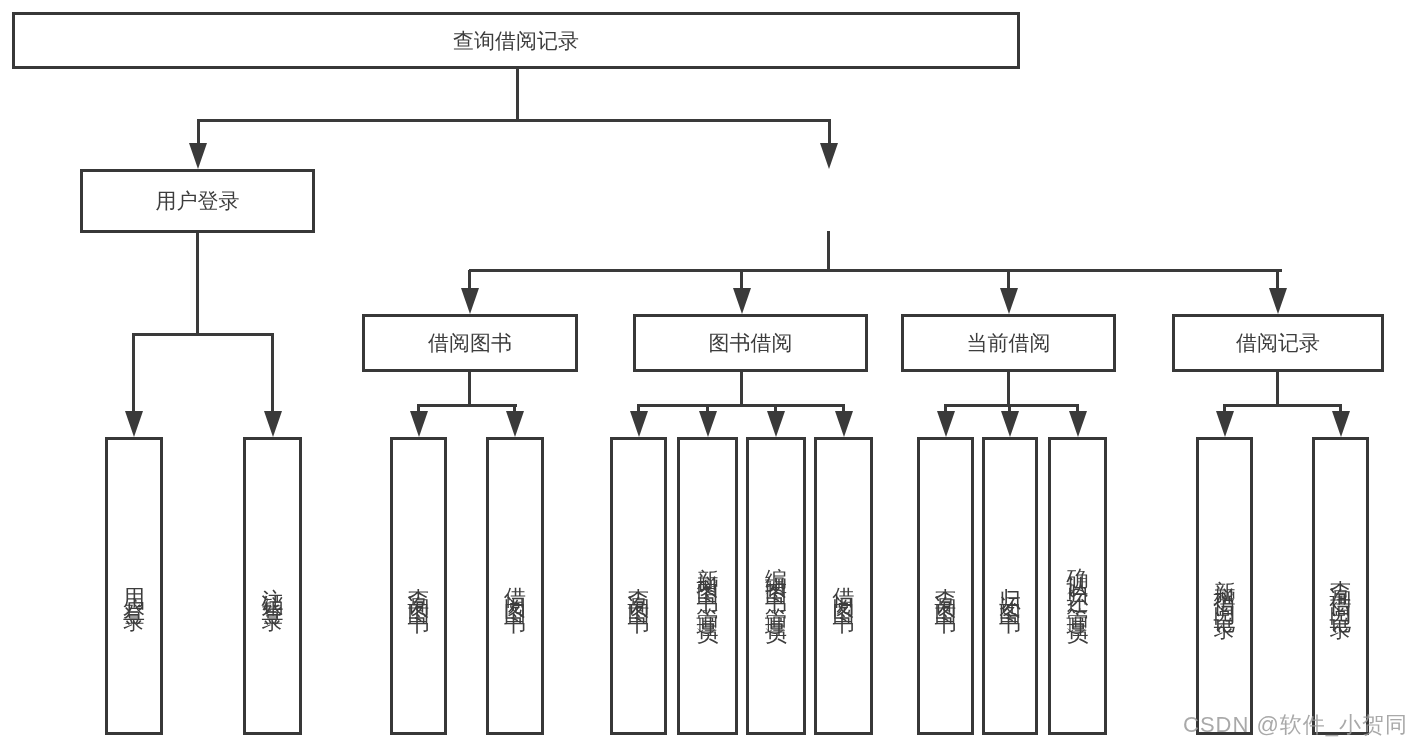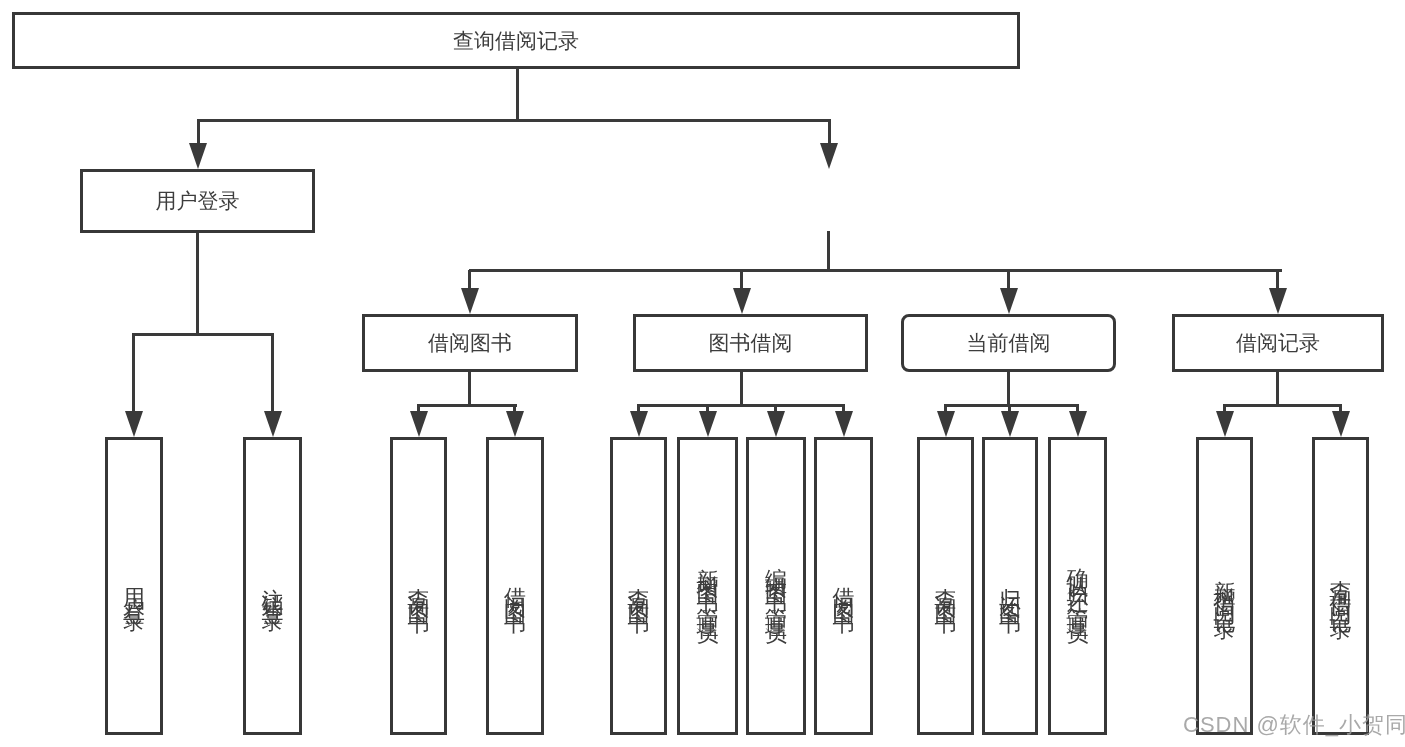--- a/index.html
+++ b/index.html
@@ -107,21 +107,21 @@
   <div class="arrow" style="left:1000px; top:288px;"></div>
   <div class="vline" style="left:1276px; top:270px; height:21px;"></div>
   <div class="arrow" style="left:1269px; top:288px;"></div>
 
   <div class="box" style="left:362px; top:314px; width:216px; height:58px;">
     <span>借阅图书</span>
   </div>
   <div class="box" style="left:633px; top:314px; width:235px; height:58px;">
     <span>图书借阅</span>
   </div>
-  <div class="box" style="left:901px; top:314px; width:215px; height:58px;border-radius:8px;">
+  <div class="box" style="left:901px; top:314px; width:215px; height:58px;">
     <span>当前借阅</span>
   </div>
   <div class="box" style="left:1172px; top:314px; width:212px; height:58px;">
     <span>借阅记录</span>
   </div>
 
   <div class="vline" style="left:468px; top:370px; height:36px;"></div>
   <div class="hline" style="left:417px; top:404px; width:100px;"></div>
   <div class="vline" style="left:417px; top:405px; height:8px;"></div>
   <div class="arrow" style="left:410px; top:411px;"></div>

